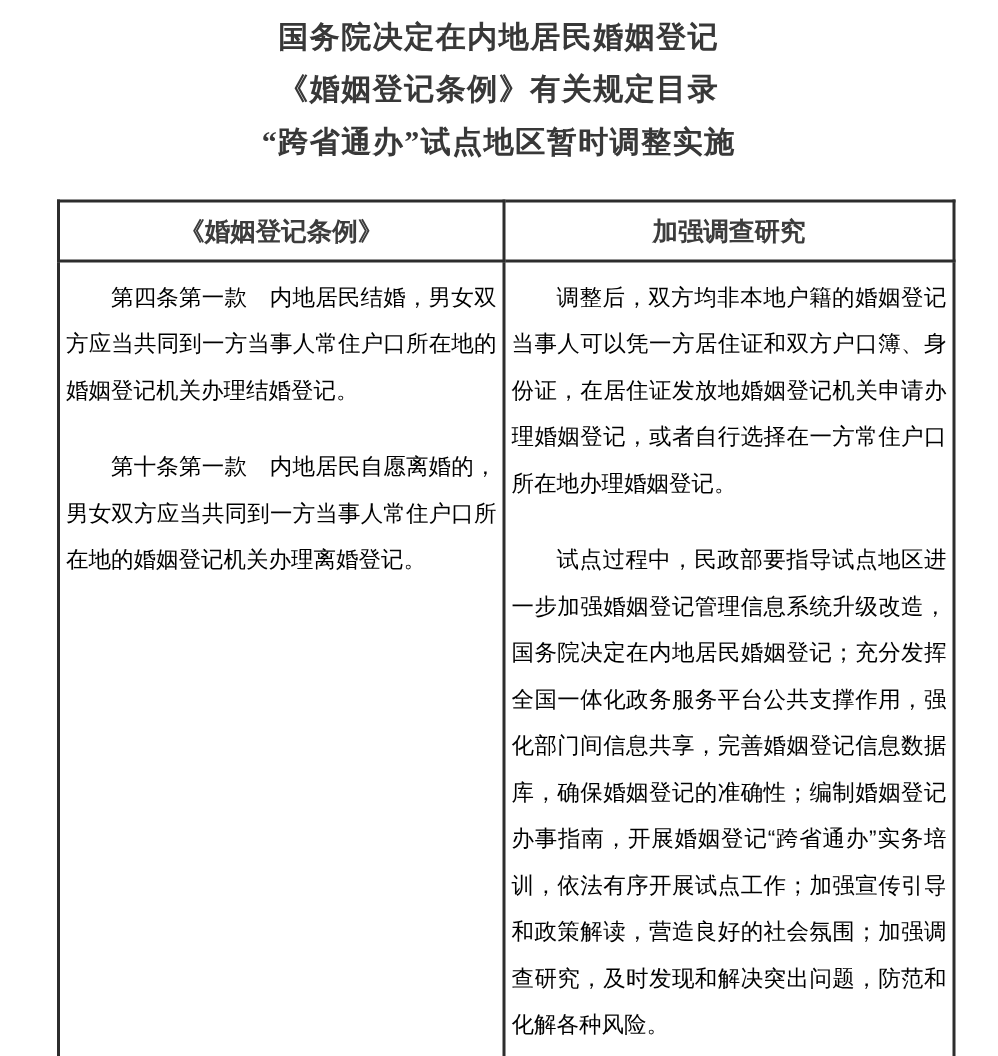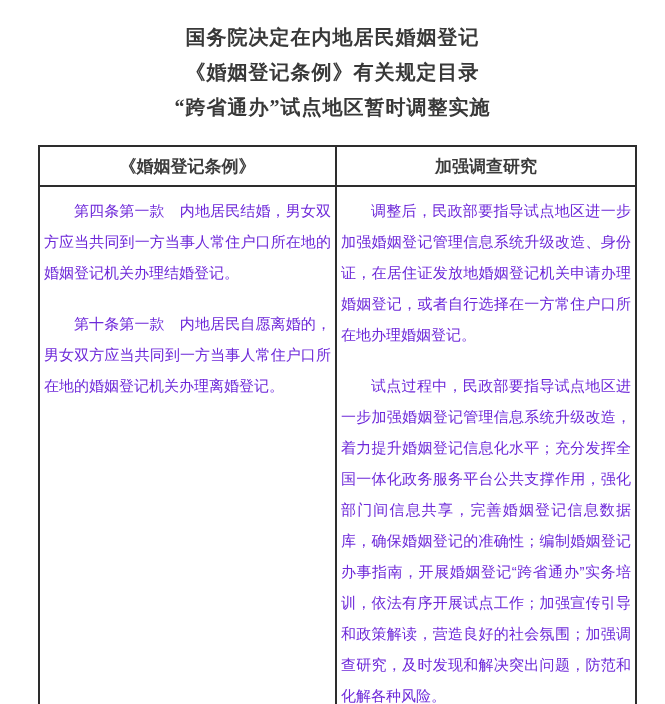--- a/index.html
+++ b/index.html
@@ -8,21 +8,21 @@
     background: #ffffff;
   }
   body {
     width: 665px;
     height: 704px;
     overflow: hidden;
     color: #3c3c3c;
     font-family: "Liberation Sans", "DejaVu Sans", sans-serif;
   }
   .doc-title {
-    padding-top: 20px;
+    padding-top: 8px;
     text-align: center;
     font-family: "Liberation Serif", "DejaVu Serif", serif;
     font-weight: bold;
     font-size: 20px;
     line-height: 35px;
     color: #383838;
     letter-spacing: 1px;
   }
   .reg-table {
     border-collapse: collapse;
@@ -49,21 +49,21 @@
     vertical-align: top;
     padding: 8px 4px 8px;
     height: 487px;
   }
   .reg-table td p {
     margin: 0 0 12px;
     font-size: 15px;
     line-height: 31px;
     text-indent: 2em;
     text-align: justify;
-    color: #6d28d9;
+    color: #000000;
   }
   .reg-table td p:last-child {
     margin-bottom: 0;
     margin-top: 20px;
   }
 </style>
 </head>
 <body>
 
 <div class="page">
@@ -85,20 +85,20 @@
         <th>加强调查研究</th>
       </tr>
     </thead>
     <tbody>
       <tr>
         <td>
           <p>第四条第一款　内地居民结婚，男女双方应当共同到一方当事人常住户口所在地的婚姻登记机关办理结婚登记。</p>
           <p>第十条第一款　内地居民自愿离婚的，男女双方应当共同到一方当事人常住户口所在地的婚姻登记机关办理离婚登记。</p>
         </td>
         <td>
-          <p>调整后，民政部要指导试点地区进一步加强婚姻登记管理信息系统升级改造、身份证，在居住证发放地婚姻登记机关申请办理婚姻登记，或者自行选择在一方常住户口所在地办理婚姻登记。</p>
-          <p>试点过程中，民政部要指导试点地区进一步加强婚姻登记管理信息系统升级改造，着力提升婚姻登记信息化水平；充分发挥全国一体化政务服务平台公共支撑作用，强化部门间信息共享，完善婚姻登记信息数据库，确保婚姻登记的准确性；编制婚姻登记办事指南，开展婚姻登记“跨省通办”实务培训，依法有序开展试点工作；加强宣传引导和政策解读，营造良好的社会氛围；加强调查研究，及时发现和解决突出问题，防范和化解各种风险。</p>
+          <p>调整后，双方均非本地户籍的婚姻登记当事人可以凭一方居住证和双方户口簿、身份证，在居住证发放地婚姻登记机关申请办理婚姻登记，或者自行选择在一方常住户口所在地办理婚姻登记。</p>
+          <p>试点过程中，民政部要指导试点地区进一步加强婚姻登记管理信息系统升级改造，国务院决定在内地居民婚姻登记；充分发挥全国一体化政务服务平台公共支撑作用，强化部门间信息共享，完善婚姻登记信息数据库，确保婚姻登记的准确性；编制婚姻登记办事指南，开展婚姻登记“跨省通办”实务培训，依法有序开展试点工作；加强宣传引导和政策解读，营造良好的社会氛围；加强调查研究，及时发现和解决突出问题，防范和化解各种风险。</p>
         </td>
       </tr>
     </tbody>
   </table>
 
 </div>
 
 </body></html>

